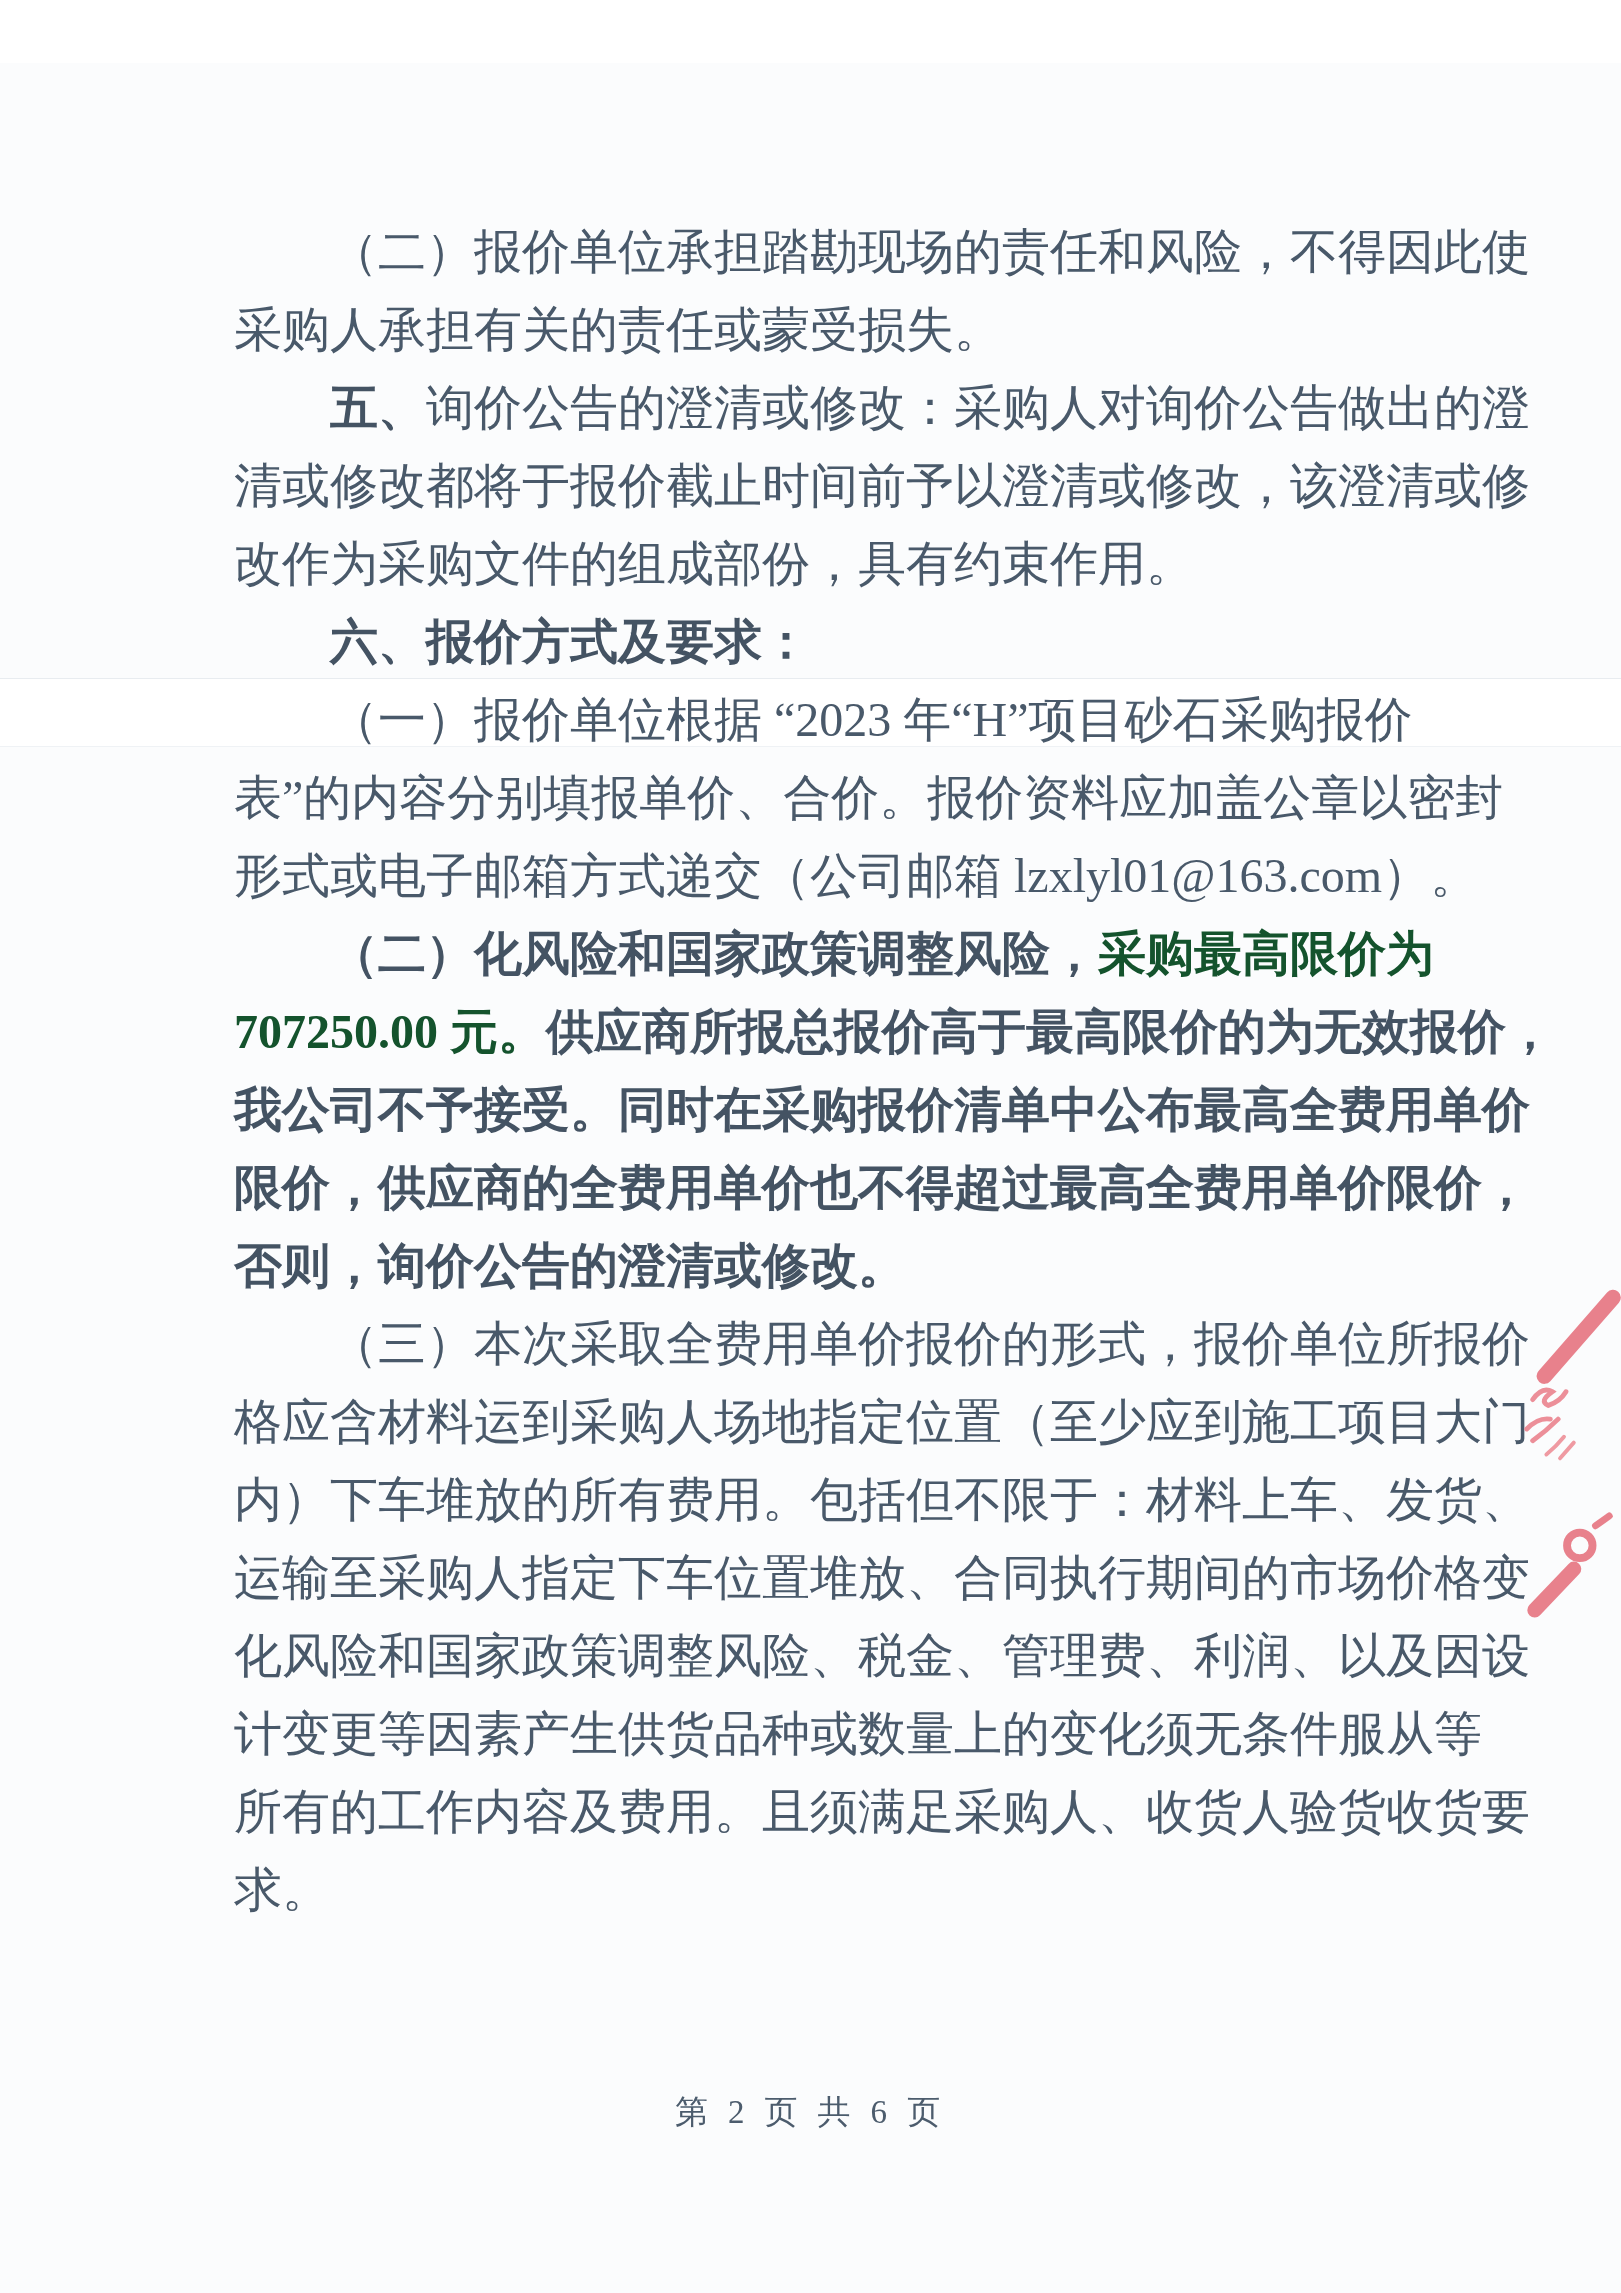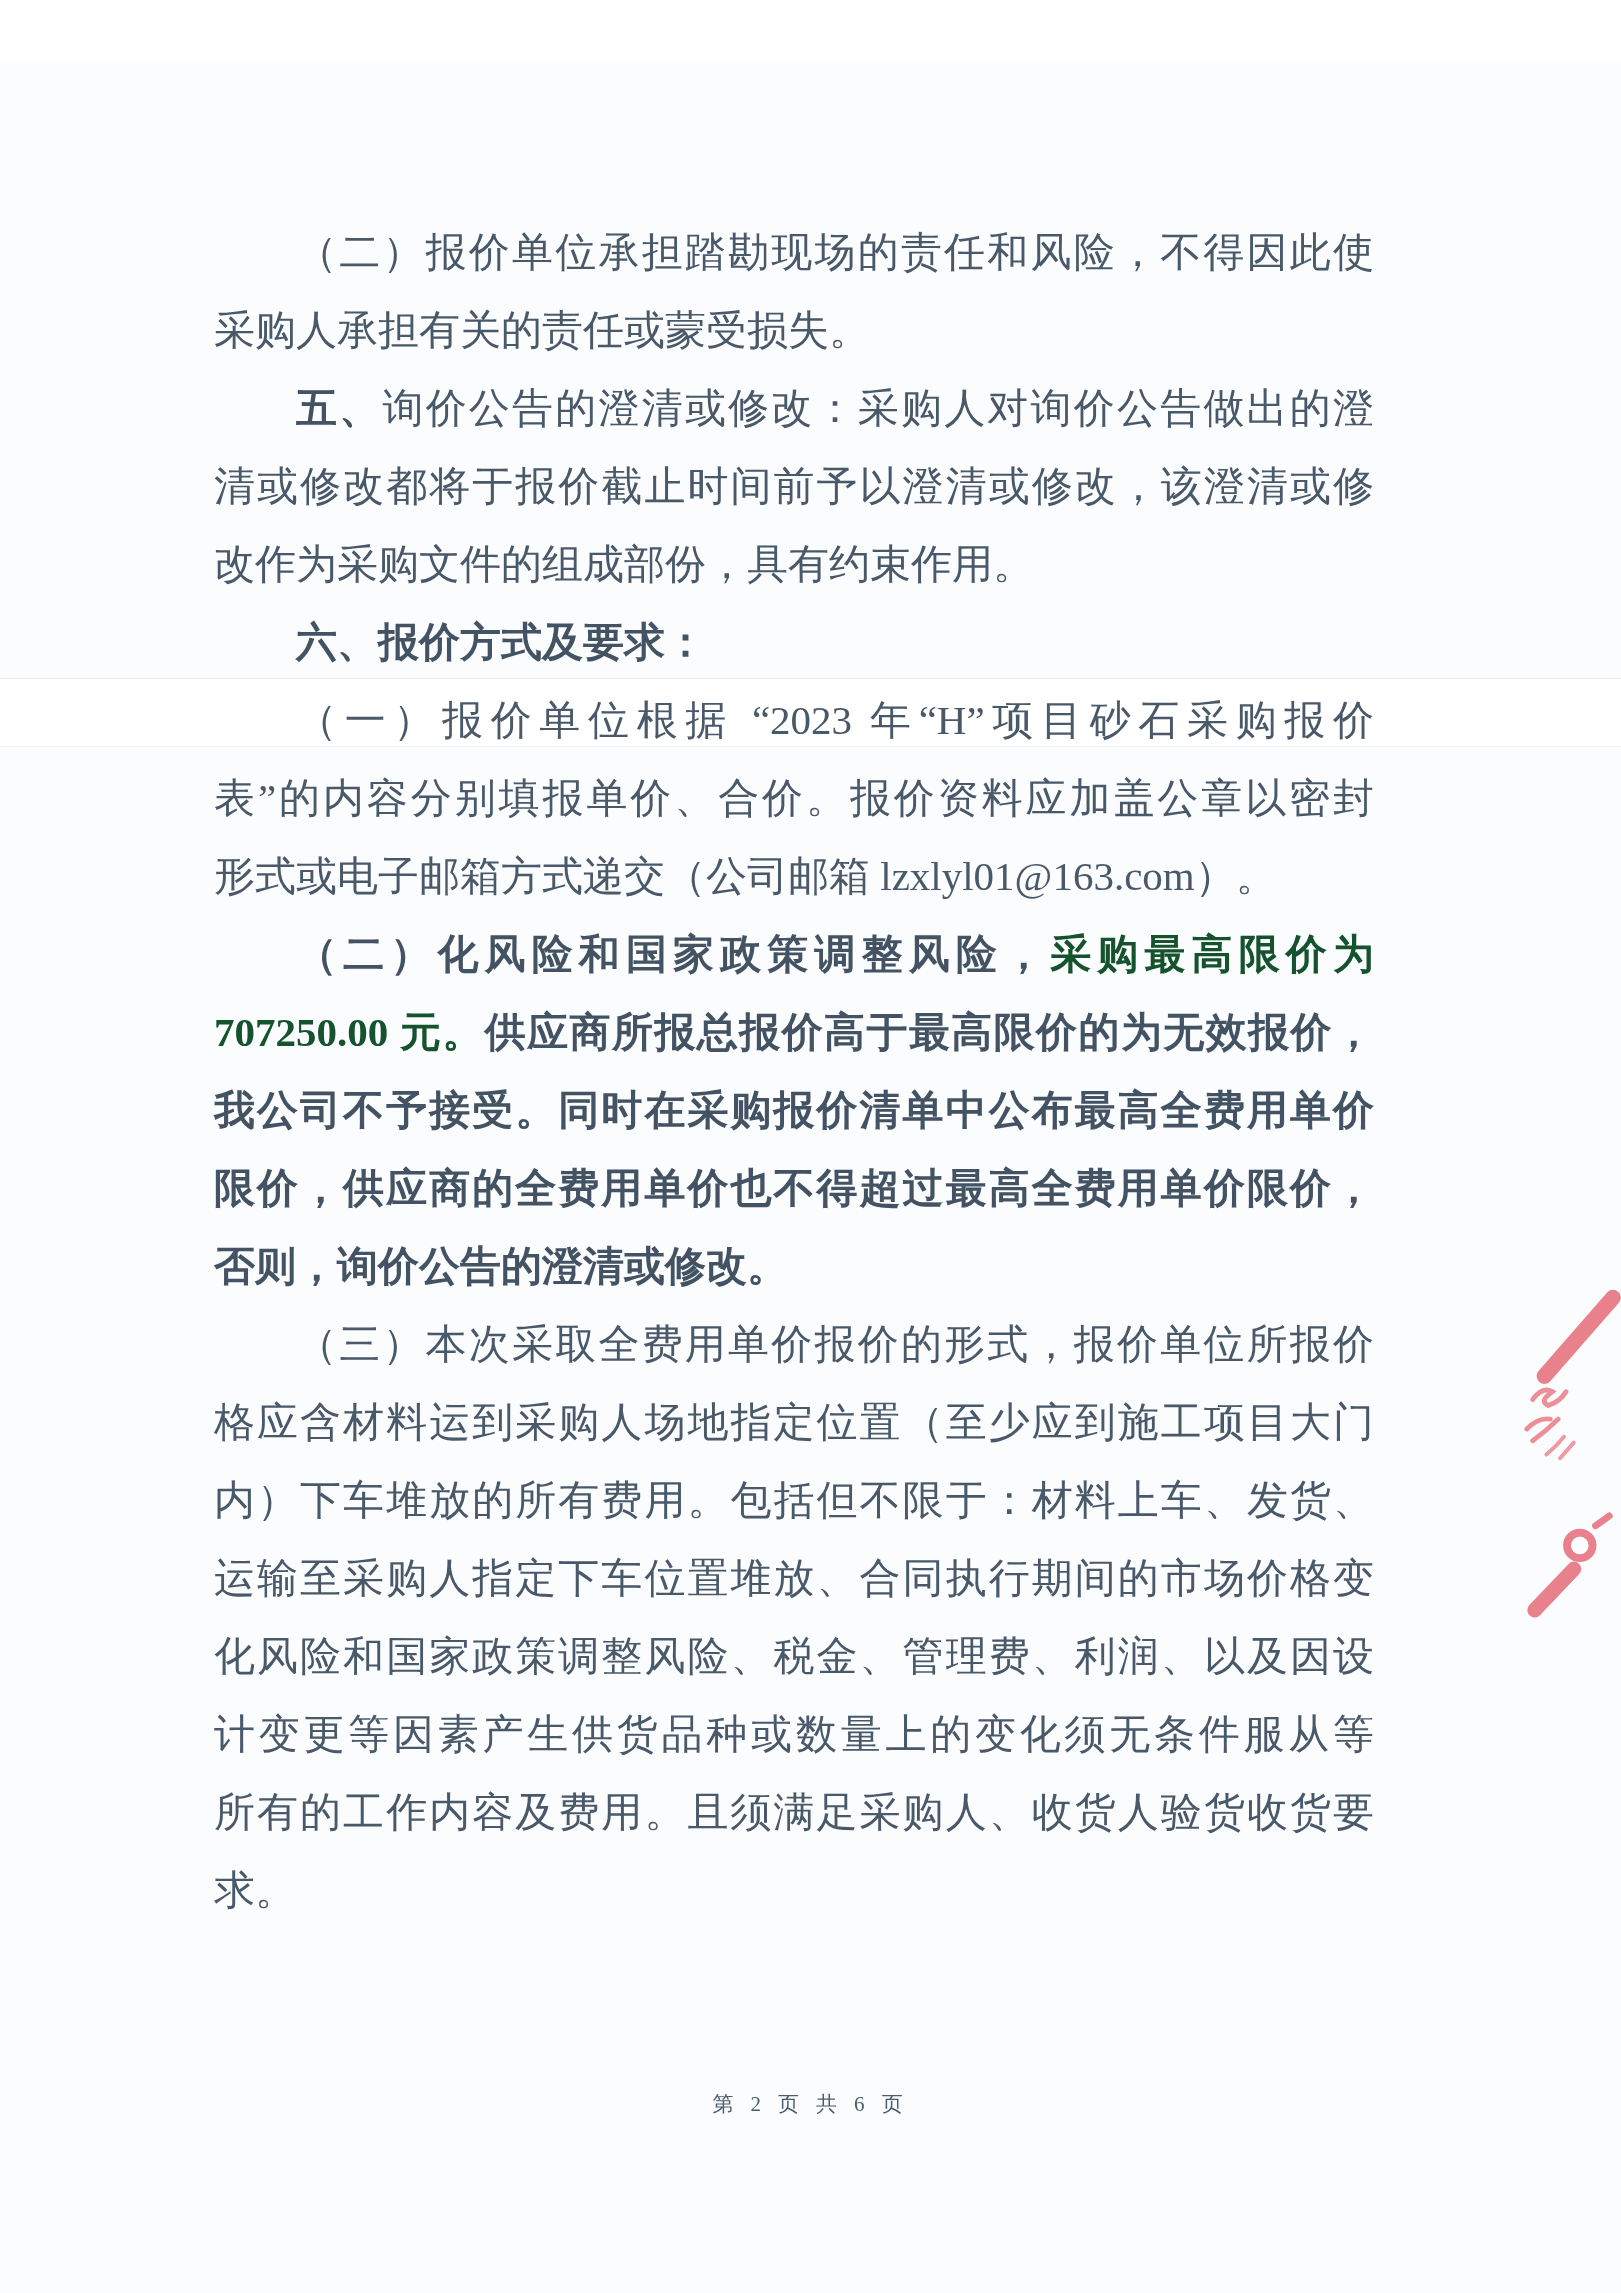--- a/index.html
+++ b/index.html
@@ -31,24 +31,24 @@
   }
   .band-mid {
     top: 678px;
     height: 67px;
     border-top: 1px solid rgba(190,203,214,0.35);
     border-bottom: 1px solid rgba(190,203,214,0.25);
   }
   .content {
     position: absolute;
     top: 213px;
-    left: 214px;
+    left: 234px;
     width: 1160px;
     color: #49596a;
-    font-size: 41px;
+    font-size: 48px;
   }
   .line {
     height: 78px;
     line-height: 78px;
     text-align: justify;
     text-align-last: justify;
     white-space: nowrap;
     overflow: visible;
   }
   .line.last {
@@ -59,21 +59,21 @@
   }
   .seg-n { font-weight: normal; }
   .seg-b { font-weight: bold; color: #445363; }
   .seg-r { font-weight: bold; color: #14532d; }
   .footer {
     position: absolute;
     top: 2090px;
     left: 0;
     width: 100%;
     text-align: center;
-    font-size: 21px;
+    font-size: 33px;
     letter-spacing: 5.9px;
     color: #4c5c6d;
   }
   .redmark {
     position: absolute;
     pointer-events: none;
   }
   .redmark-a { left: 1507px; top: 1282px; }
   .redmark-b { left: 1517px; top: 1506px; }
 </style>

